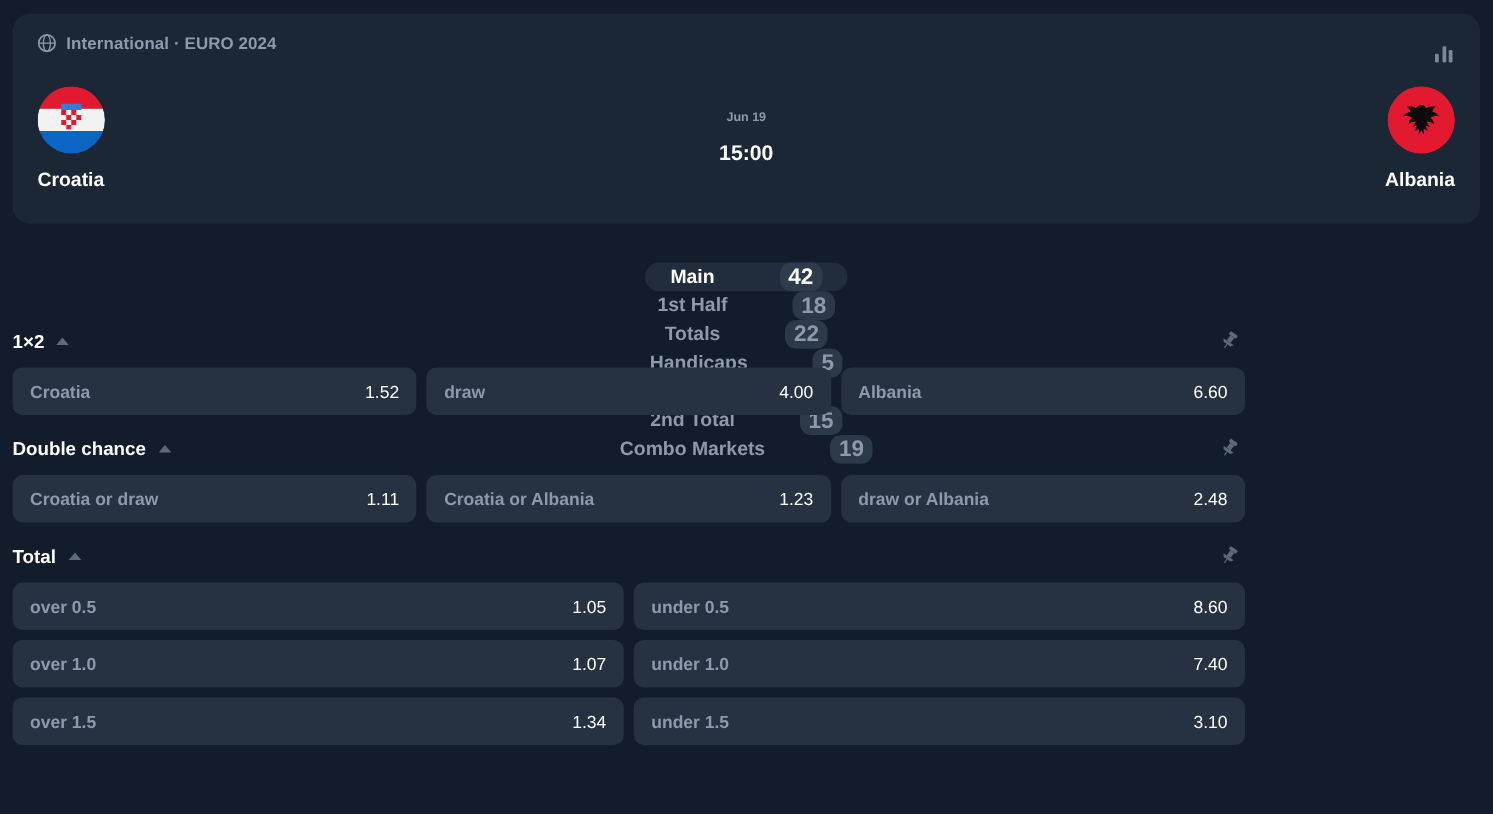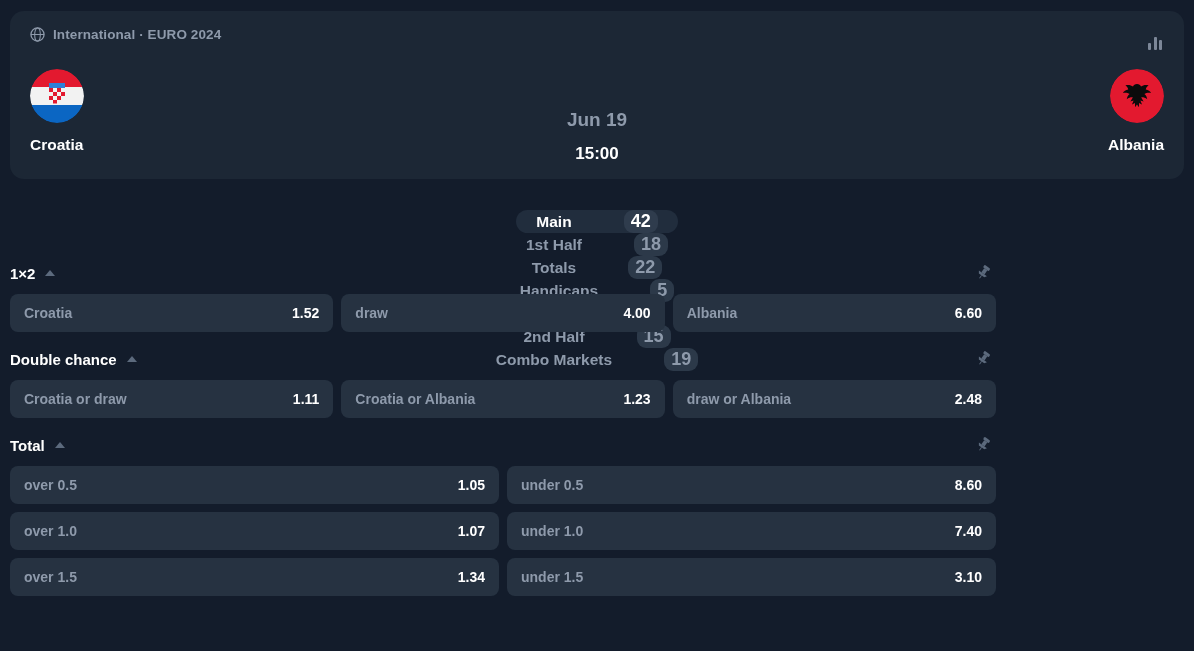--- a/index.html
+++ b/index.html
@@ -45,21 +45,21 @@
   }
   .team.home { left: 20px; align-items: flex-start; }
   .team.away { right: 20px; align-items: flex-end; }
   .flag { width: 54px; height: 54px; border-radius: 50%; overflow: hidden; display: block; }
   .team-name { font-size: 15.5px; font-weight: bold; color: #fff; }
 
   .kickoff {
     position: absolute; left: 0; right: 0; top: 78px;
     text-align: center;
   }
-  .kickoff .date { font-size: 19px; font-weight: bold; color: #8e9aab; margin-top: 20px; }
+  .kickoff .date { font-size: 10px; font-weight: bold; color: #8e9aab; }
   .kickoff .time { font-size: 17px; font-weight: bold; color: #fff; margin-top: 13px; }
 
   
   .tabs {
     position: absolute; left: 10px; top: 210px;
     width: 1174px; height: 42px;
     display: flex; align-items: center; flex-direction: column;
   }
   .tab {
     display: flex; align-items: center; gap: 8px;
@@ -99,21 +99,21 @@
   .odds-cell {
     flex: 1 1 0;
     height: 38px;
     background: #263241;
     border-radius: 8px;
     display: flex; align-items: center; justify-content: space-between;
     padding: 0 14px;
     cursor: pointer;
   }
   .odds-label { font-size: 14px; font-weight: bold; color: #8e9aab; }
-  .odds-value { font-size: 14px; font-weight: bold; color: #fff; }
+  .odds-value { font-size: 14px; font-weight: normal; color: #fff; }
 
   .markets { position: absolute; left: 0; top: 260px; width: 1006px; }
   .section { margin-bottom: 14px; }
   .section.total .odds-row { margin-top: 8px; align-items: flex-end; }
 </style>
 </head>
 <body>
 
 <div class="match-card">
 
@@ -208,21 +208,21 @@
   <div class="tab">
     <span>
       <svg class="bolt-icon" viewBox="0 0 13 16">
         <path d="M7.6 0 L1.4 9.2 h3.6 L4.2 16 l7 -9.6 h-3.9 z" fill="#f5b516"></path>
       </svg>
     </span>
     <span>Fast</span>
     <span class="badge">1</span>
   </div>
   <div class="tab">
-    <span>2nd Half</span>
+    <span>2nd Total</span>
     <span class="badge">15</span>
   </div>
   <div class="tab">
     <span>Combo Markets</span>
     <span class="badge">19</span>
   </div>
 </div>
 
 <div class="markets">
 

